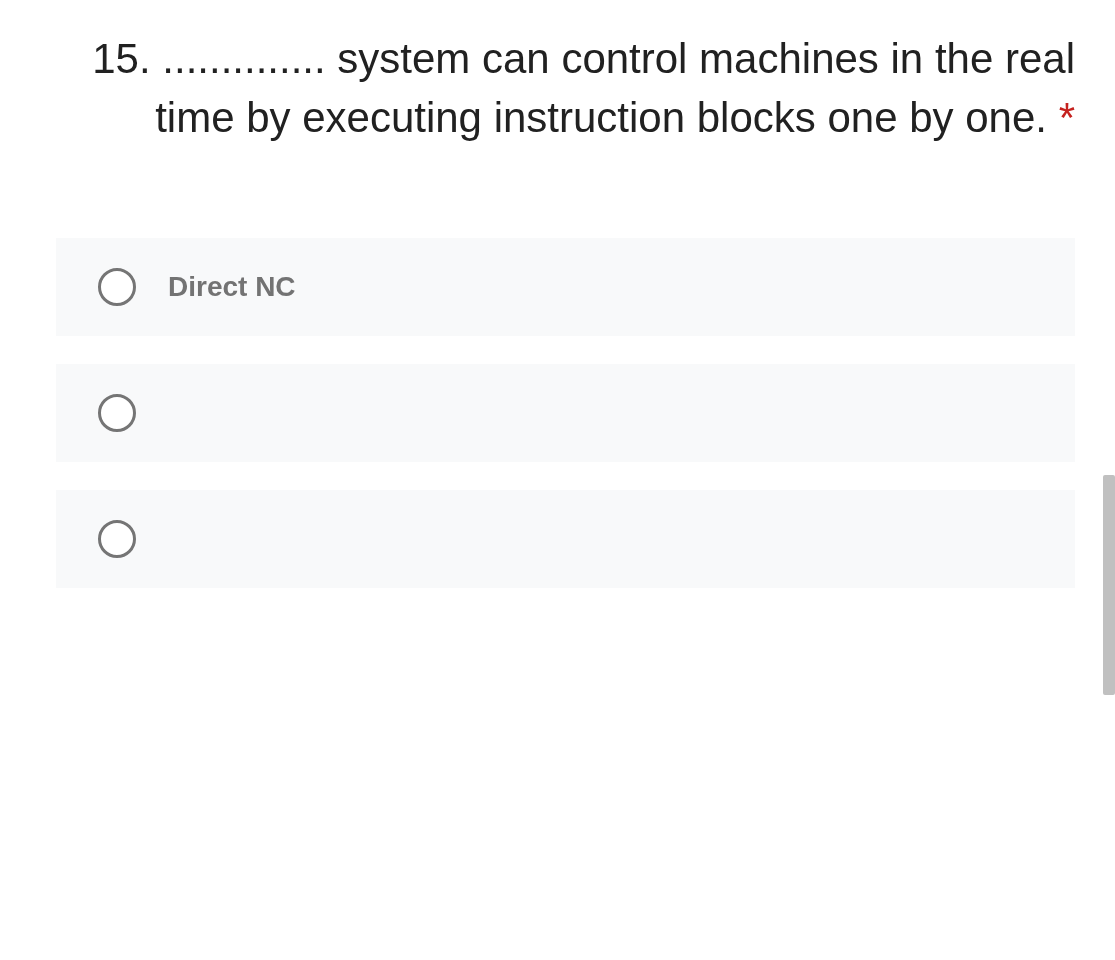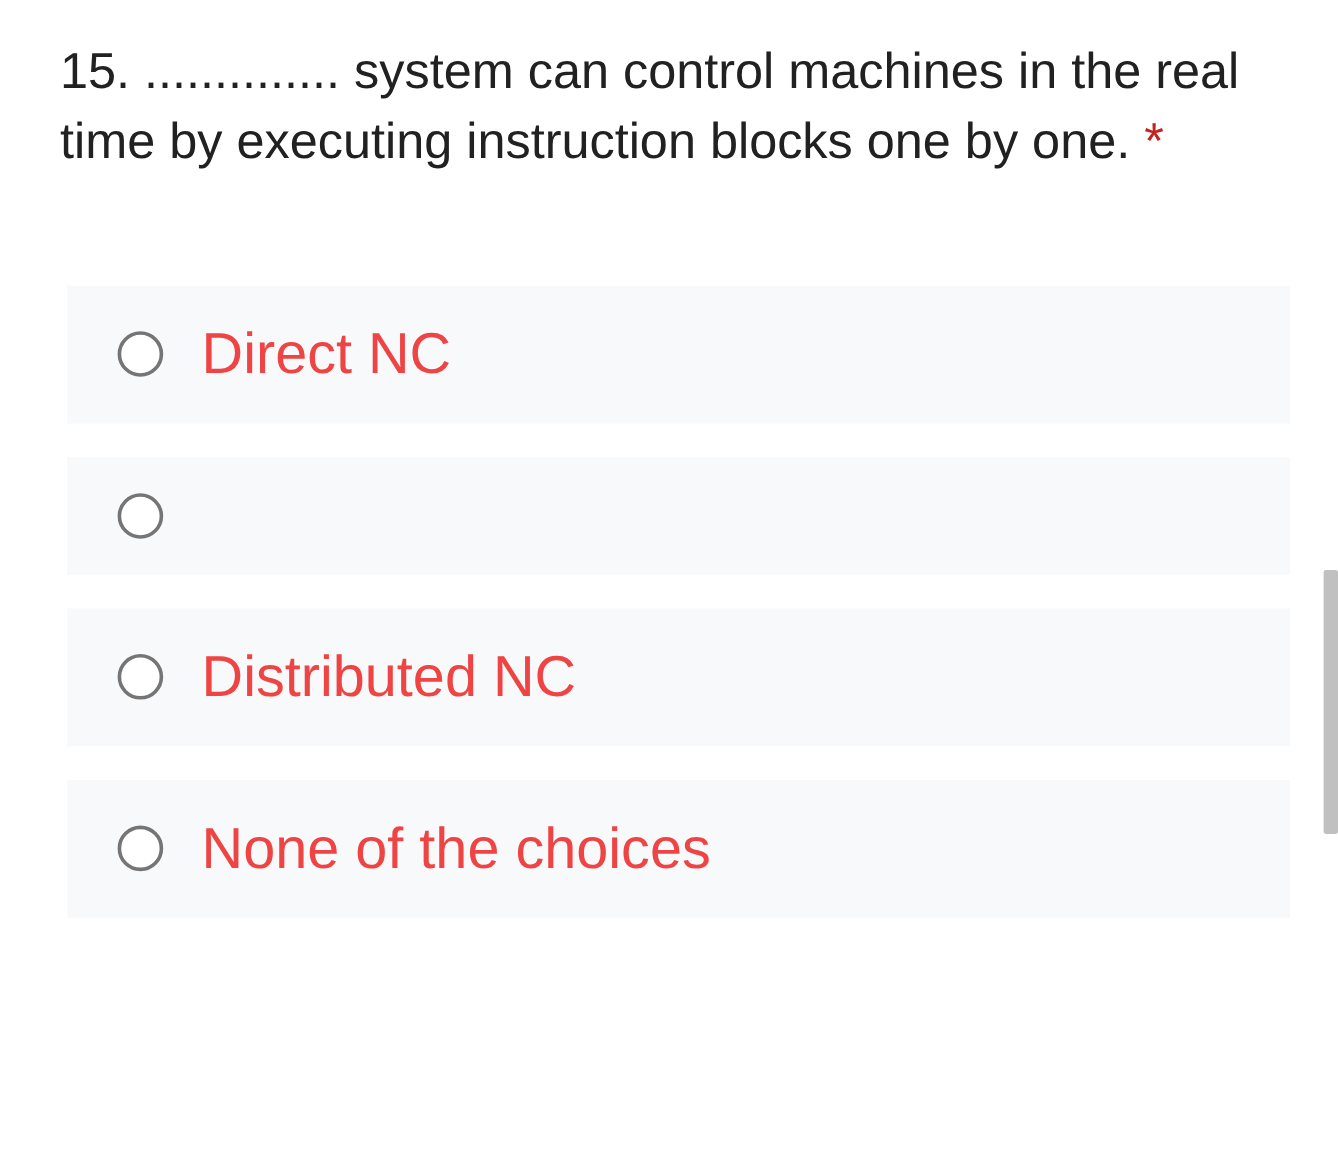--- a/index.html
+++ b/index.html
@@ -17,20 +17,21 @@
     }
     .question-container {
       padding: 30px 40px 0 50px;
     }
     .question-text {
       font-size: 42px;
       line-height: 1.4;
       color: #212121;
       font-weight: 400;
       margin-bottom: 90px;
+      text-align: right;
     }
     .required-asterisk {
       color: #c5221f;
       font-size: 42px;
     }
     .options-container {
       padding-left: 6px;
     }
     .option-row {
       background: #f8f9fa;
@@ -43,23 +44,23 @@
     .radio-circle {
       width: 38px;
       height: 38px;
       border: 3px solid #757575;
       border-radius: 50%;
       background: #ffffff;
       flex-shrink: 0;
       margin-right: 32px;
     }
     .option-label {
-      font-size: 48px;
-      color: #ef4444;
-      font-weight: 400;
+      font-size: 28px;
+      color: #737373;
+      font-weight: 700;
     }
     .scrollbar {
       position: absolute;
       right: 0;
       top: 475px;
       width: 12px;
       height: 220px;
       background: #c0c0c0;
       border-radius: 2px;
     }
@@ -76,22 +77,17 @@
   <div class="options-container">
     <div class="option-row">
       <div class="radio-circle"></div>
       <div class="option-label">Direct NC</div>
     </div>
     <div class="option-row">
       <div class="radio-circle"></div>
     </div>
     <div class="option-row">
       <div class="radio-circle"></div>
-      <div class="option-label">Distributed NC</div>
-    </div>
-    <div class="option-row">
-      <div class="radio-circle"></div>
-      <div class="option-label">None of the choices</div>
     </div>
   </div>
 </div>
 
 <div class="scrollbar"></div>
 
 </body></html>

